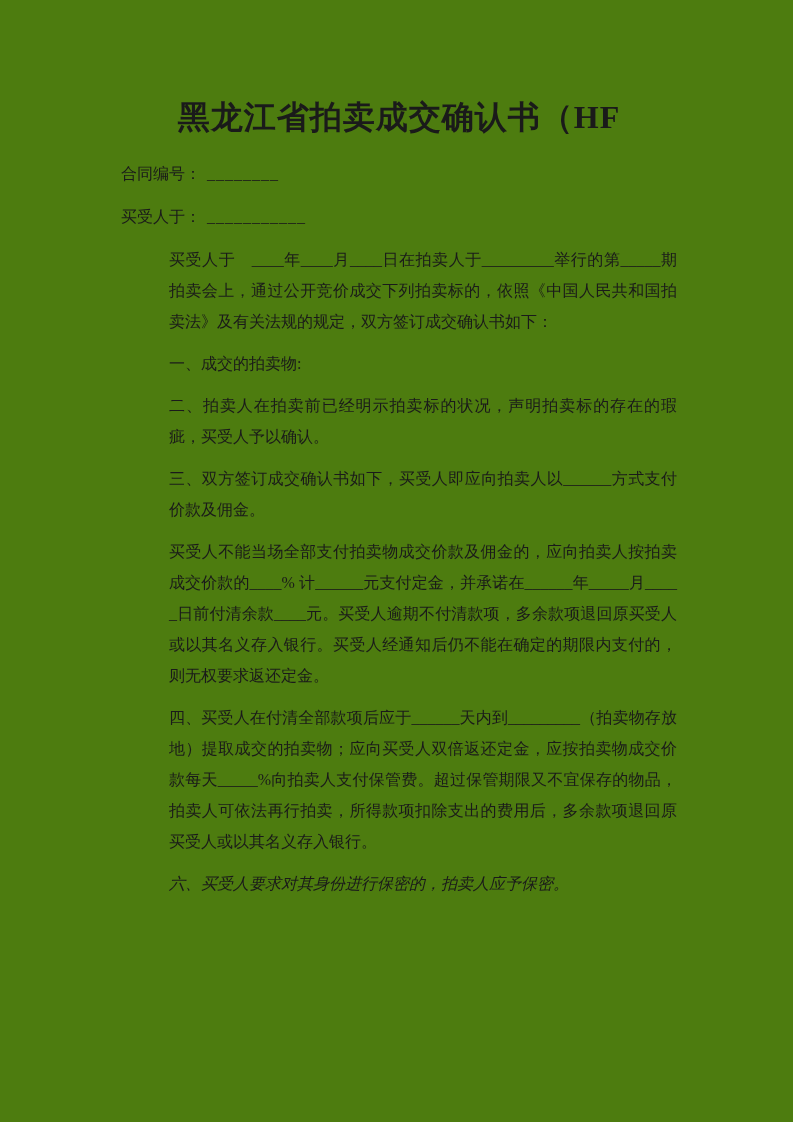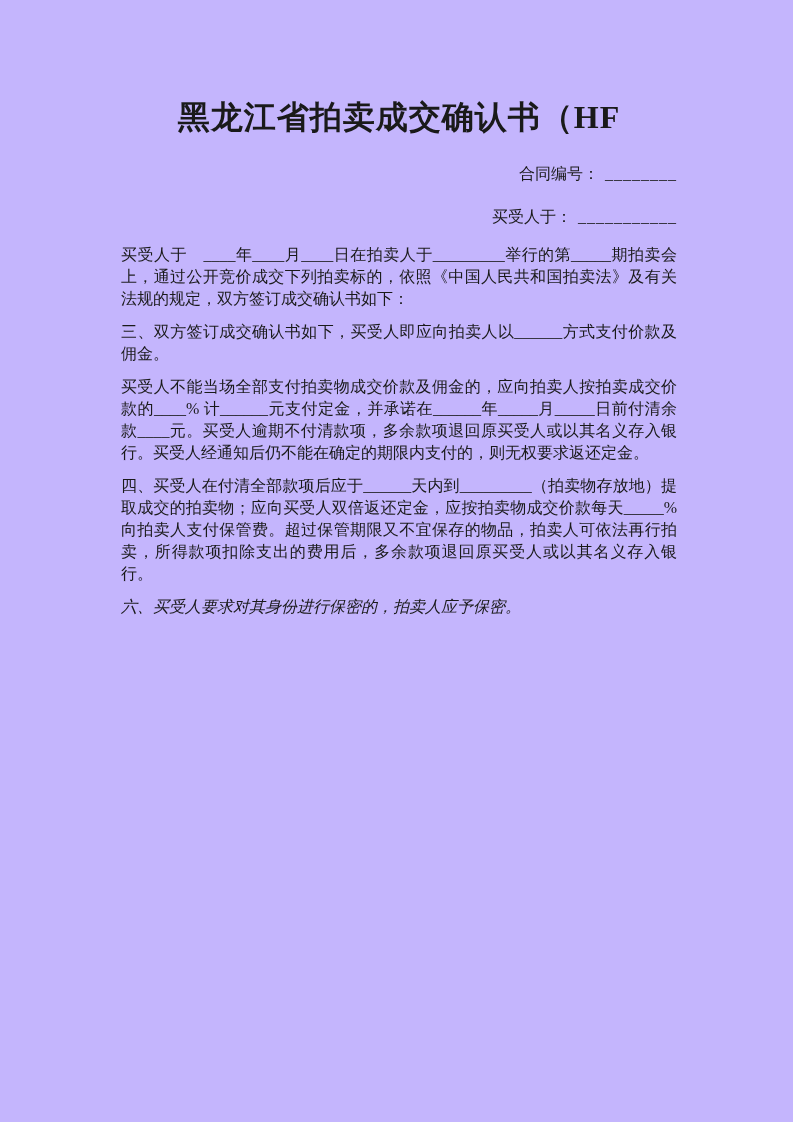--- a/index.html
+++ b/index.html
@@ -7,21 +7,21 @@
   html, body { background: #ffffff; }
   body {
     font-family: "Liberation Serif", "DejaVu Serif", serif;
     color: #1a1a1a;
   }
   .page {
     position: relative;
     width: 793px;
     height: 1122px;
     margin: 0 auto;
-    background: #c4b5fd;
+    background: #4d7c0f;
     overflow: hidden;
   }
   .content {
     position: absolute;
     top: 96px;
     left: 121px;
     width: 556px;
   }
   .title {
     font-size: 32px;
@@ -29,32 +29,33 @@
     text-align: center;
     line-height: 42px;
     letter-spacing: 1px;
     margin-bottom: 20px;
     white-space: nowrap;
   }
   .fields p.field-row {
     font-size: 16px;
     line-height: 31px;
     margin-bottom: 12px;
-    text-align: right;
+    text-align: left;
   }
   .field-blank {
     margin-left: 6px;
     letter-spacing: 1px;
   }
   .body p.para {
     font-size: 16px;
-    line-height: 22px;
+    line-height: 31px;
     margin-bottom: 11px;
     text-align: justify;
     word-break: break-all;
+    margin-left: 48px;
   }
   .body p.para:last-child { margin-bottom: 0; font-style: italic; }
 </style>
 </head>
 <body>
 
 <div class="page">
   <div class="content">
 
     <h1 class="title">黑龙江省拍卖成交确认书（HF</h1>
@@ -69,21 +70,23 @@
 
         <p class="field-row">
           <span class="field-label">买受人于：</span><span class="field-blank">___________</span>
         </p>
       </div>
 
     <div class="body">
 
         <p class="para">买受人于　____年____月____日在拍卖人于_________举行的第_____期拍卖会上，通过公开竞价成交下列拍卖标的，依照《中国人民共和国拍卖法》及有关法规的规定，双方签订成交确认书如下：</p>
 
+        <p class="para">一、成交的拍卖物:</p>
 
+        <p class="para">二、拍卖人在拍卖前已经明示拍卖标的状况，声明拍卖标的存在的瑕疵，买受人予以确认。</p>
 
         <p class="para">三、双方签订成交确认书如下，买受人即应向拍卖人以______方式支付价款及佣金。</p>
 
         <p class="para">买受人不能当场全部支付拍卖物成交价款及佣金的，应向拍卖人按拍卖成交价款的____% 计______元支付定金，并承诺在______年_____月_____日前付清余款____元。买受人逾期不付清款项，多余款项退回原买受人或以其名义存入银行。买受人经通知后仍不能在确定的期限内支付的，则无权要求返还定金。</p>
 
         <p class="para">四、买受人在付清全部款项后应于______天内到_________（拍卖物存放地）提取成交的拍卖物；应向买受人双倍返还定金，应按拍卖物成交价款每天_____%向拍卖人支付保管费。超过保管期限又不宜保存的物品，拍卖人可依法再行拍卖，所得款项扣除支出的费用后，多余款项退回原买受人或以其名义存入银行。</p>
 
 
         <p class="para">六、买受人要求对其身份进行保密的，拍卖人应予保密。</p>
       </div>

